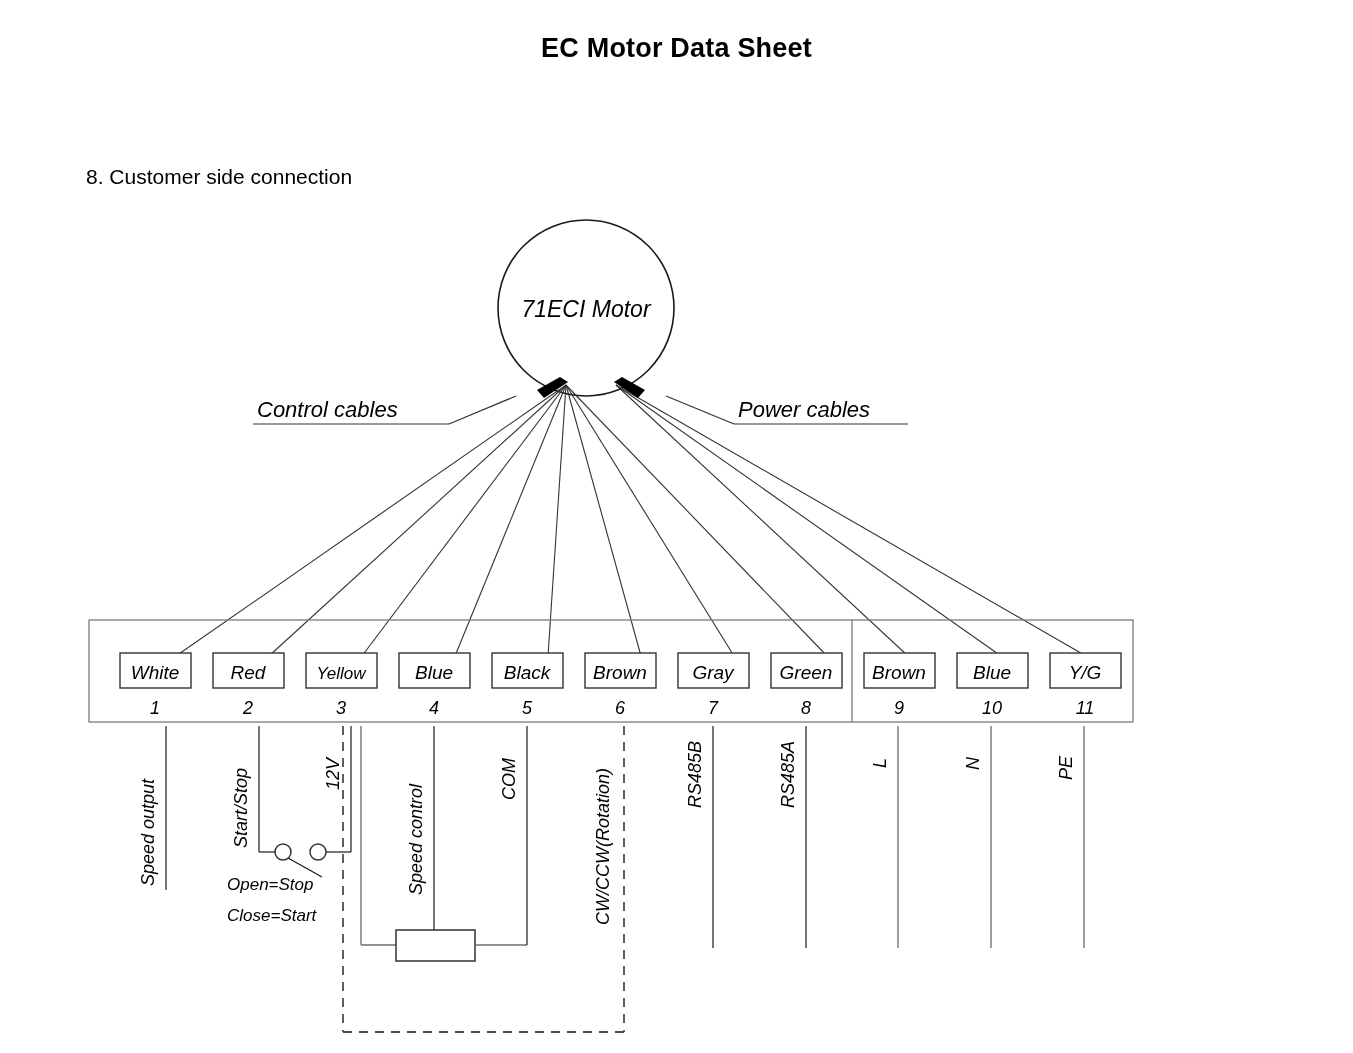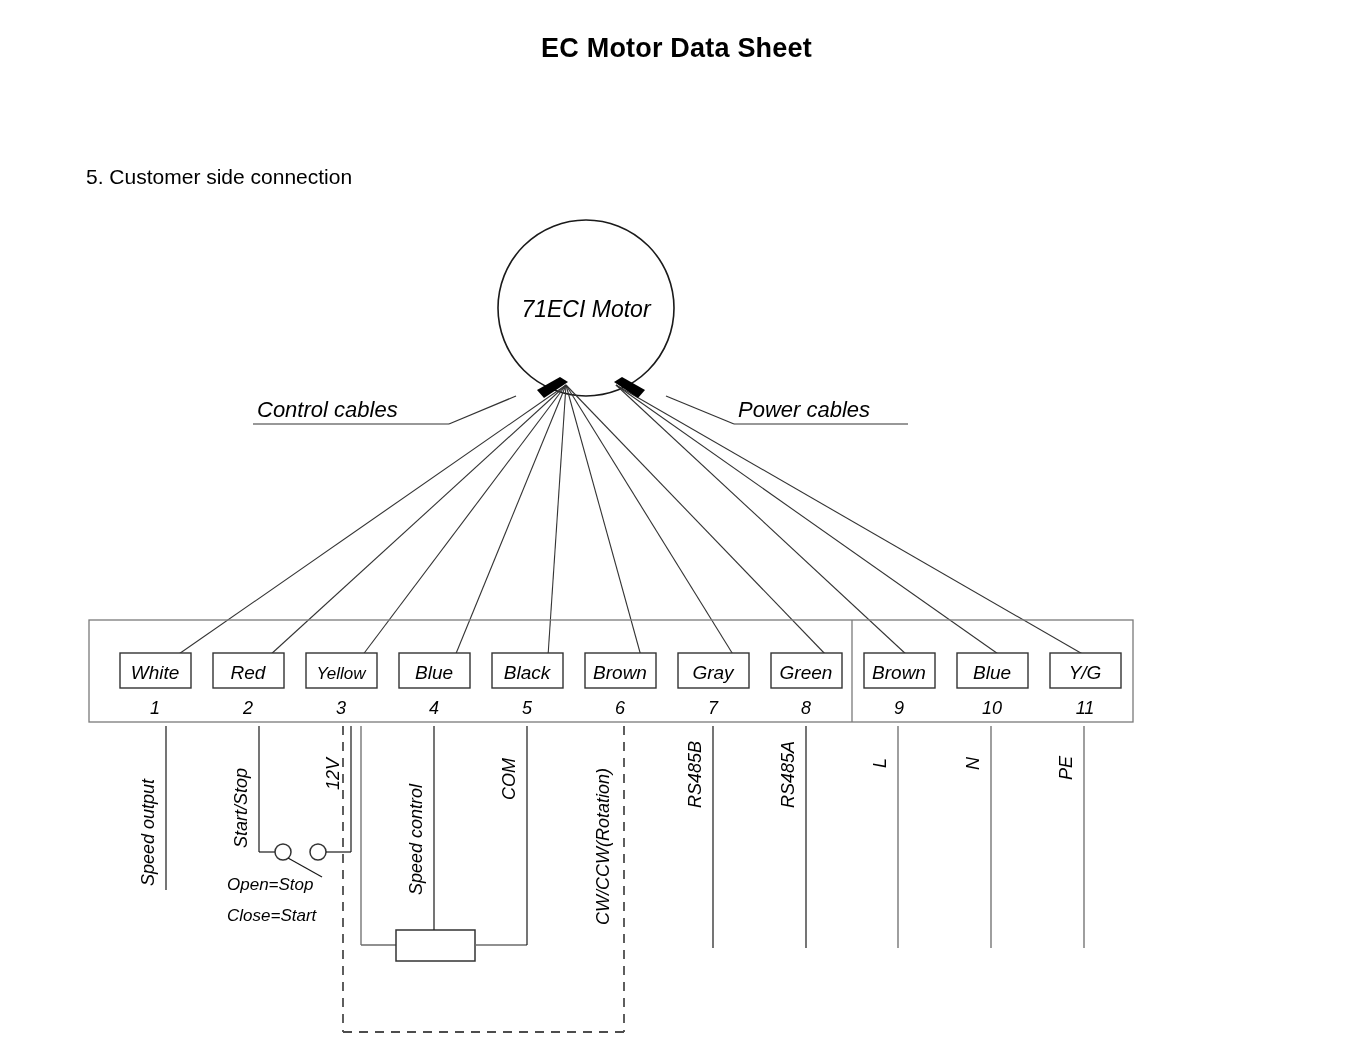--- a/index.html
+++ b/index.html
@@ -132,21 +132,21 @@
     fill: none;
   }
 </style>
 </head>
 <body>
 
 <div id="page">
 
   <div id="page-title">EC Motor Data Sheet</div>
 
-  <div id="section-heading">5. Customer side connection</div>
+  <div id="section-heading">8. Customer side connection</div>
 
   <svg id="diagram-svg" width="1353" height="1053" viewBox="0 0 1353 1053">
 
     <g>
       <circle class="motor-circle" cx="586" cy="308" r="88"></circle>
       <text class="svg-label motor-label" x="586" y="317" text-anchor="middle">71ECI Motor</text>
     </g>
 
     <g>
       <line class="wire-thin" x1="566" y1="385" x2="176" y2="656"></line>

